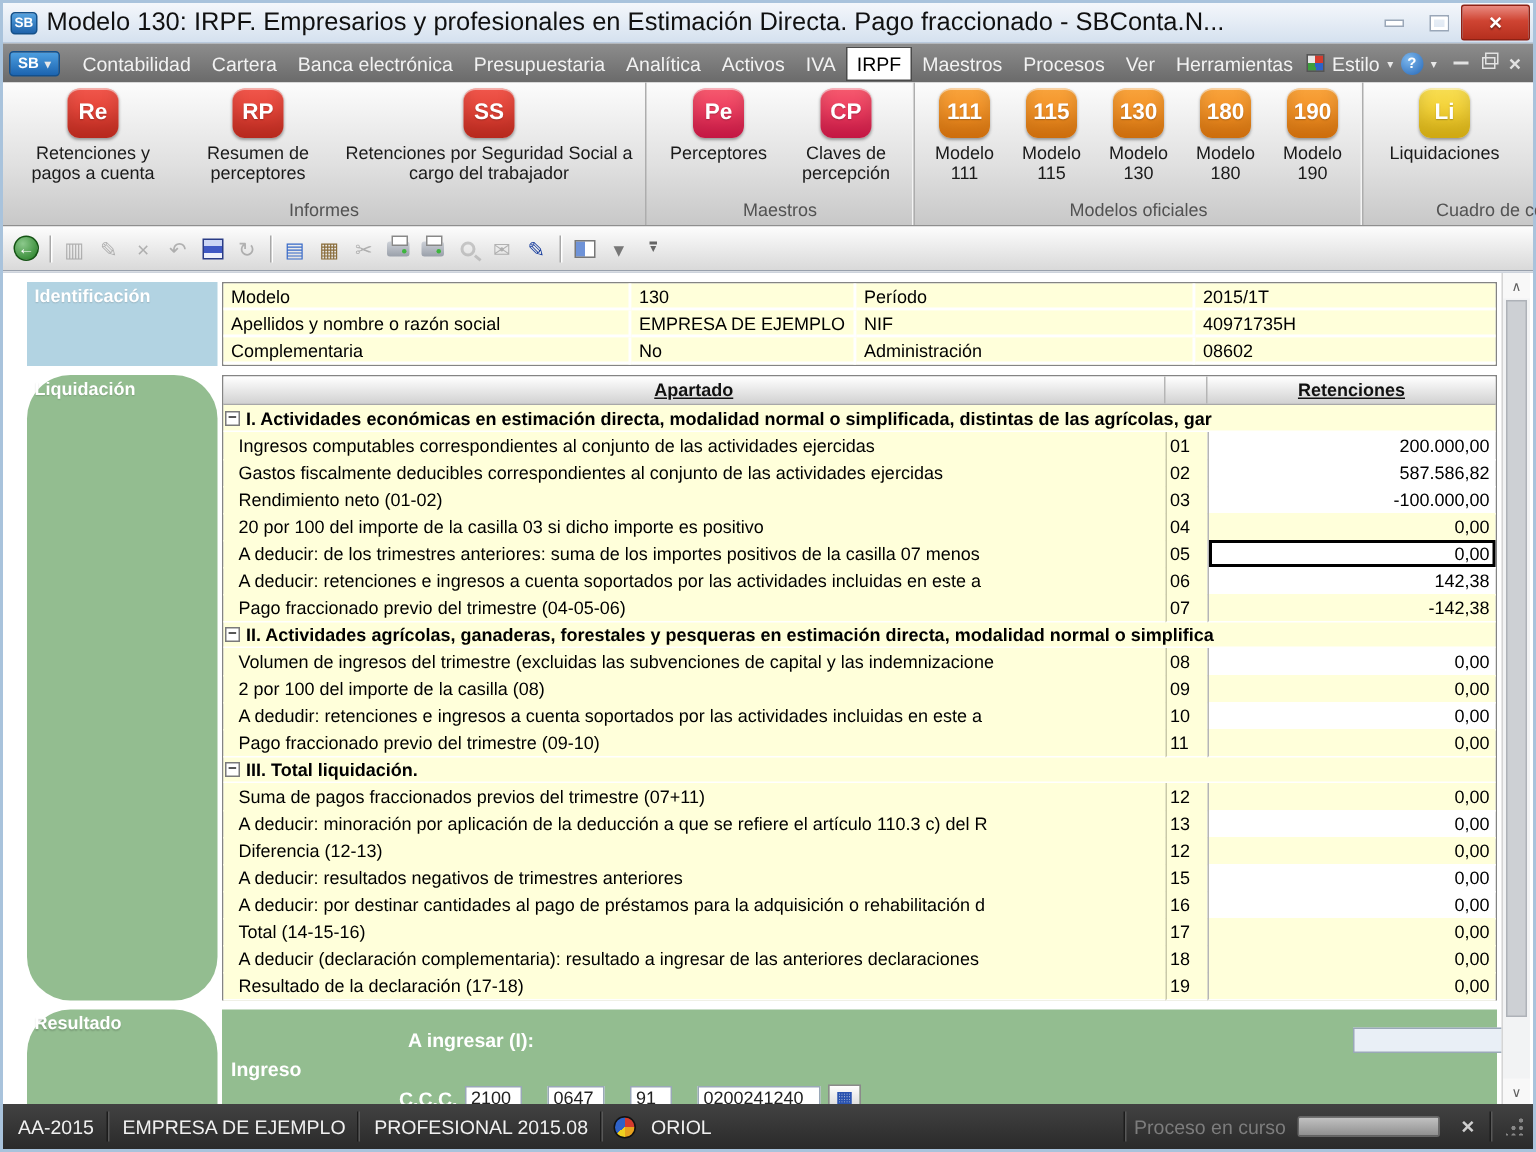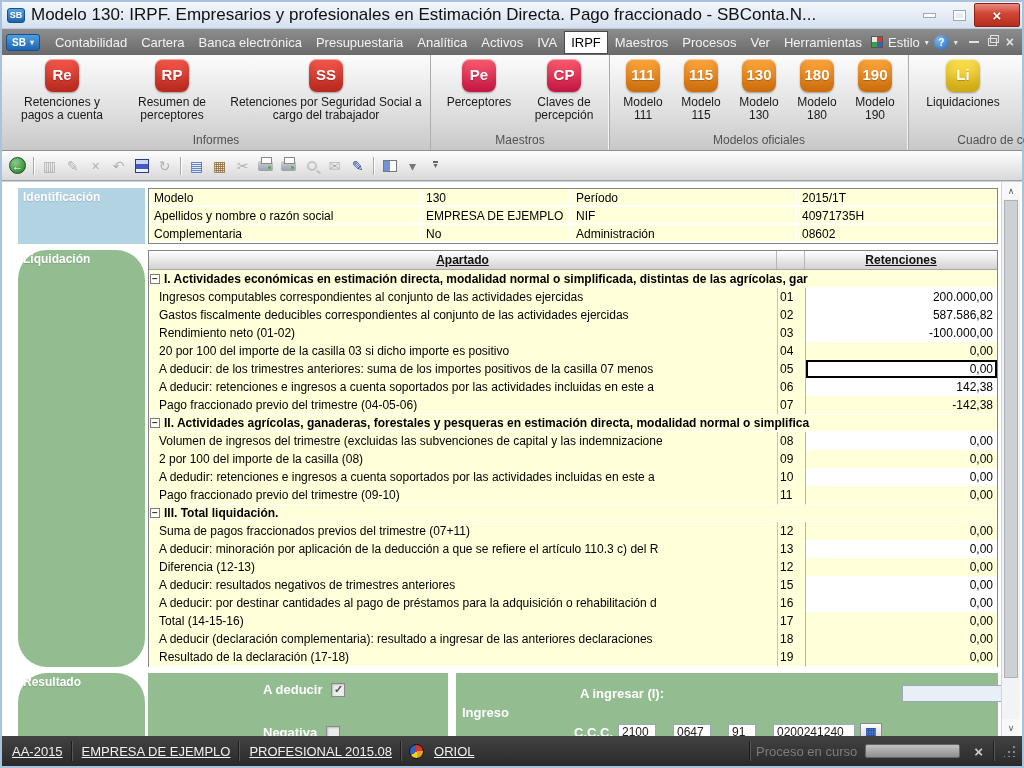--- a/index.html
+++ b/index.html
@@ -108,21 +108,21 @@
   .ccc-btn { width:22px; height:18px; background:linear-gradient(#fdfdfd,#d5d5d5); border:1px solid #8a8a8a; color:#2a53b0; font-size:12px; display:flex; align-items:center; justify-content:center; }
 
   
   .vscroll { position:absolute; top:0; right:2px; bottom:0; width:19px; background:#f2f3f4; border-left:1px solid #d5d5d5; }
   .sc-arrow { height:17px; display:flex; align-items:center; justify-content:center; color:#606060; font-size:9px; background:#f8f8f8; }
   .sc-arrow.down { position:absolute; bottom:0; left:0; right:0; }
   .sc-thumb { position:absolute; top:18px; left:2px; right:2px; height:478px; background:#cdd0d4; border:1px solid #aeb2b8; }
 
   
   .statusbar { height:30px; flex:none; background:linear-gradient(#424242,#2a2a2a); display:flex; align-items:center; color:#f0f0f0; font-size:13px; padding:0 6px; }
-  .sseg { padding:0 4px; white-space:nowrap;text-decoration:underline; }
+  .sseg { padding:0 4px; white-space:nowrap; }
   .ssep { width:1px; height:20px; background:#575757; box-shadow:-1px 0 0 #1c1c1c; margin:0 5px; flex:none; }
   .user-icon { width:15px; height:15px; border-radius:50%; background:conic-gradient(#d43b2e 0 25%, #e8a21e 25% 50%, #f0d020 50% 65%, #2e62c8 65% 100%); border:1px solid #111; margin:0 6px 0 2px; flex:none; }
   .sb-spacer { flex:1; }
   .proc-label { color:#7d7d7d; white-space:nowrap; }
   .progress { width:95px; height:14px; margin:0 8px; background:linear-gradient(#c2c2c2,#8f8f8f); border:1px solid #666; border-radius:2px; }
   .proc-x { color:#cfcfcf; font-size:15px; font-weight:bold; padding:0 6px; }
   .grip { width:12px; height:12px; margin-left:4px; background:
     radial-gradient(circle at 10px 2px, #888 1.2px, transparent 1.6px),
     radial-gradient(circle at 10px 7px, #888 1.2px, transparent 1.6px),
     radial-gradient(circle at 5px 7px, #888 1.2px, transparent 1.6px),
@@ -452,30 +452,20 @@
                 <div class="val">0,00</div>
               </div>
             </div>
         </div>
       </div>
     </div>
 
     <div class="section">
       <div class="side-label p-green">Resultado</div>
       <div class="grow res-wrap">
-        <div class="res-box res-left">
-          <div class="chk-row" style="top:9px;">
-            <span>A deducir</span>
-            <span class="cb" id="cbDeducir">✓</span>
-          </div>
-          <div class="chk-row" style="top:52px;">
-            <span>Negativa</span>
-            <span class="cb" id="cbNegativa"></span>
-          </div>
-        </div>
         <div class="res-box res-right">
           <div class="ing-label">Ingreso</div>
           <div class="ain-row">
             <span class="ain-label">A ingresar (I):</span>
             <input class="inp ain-inp" readonly="" value="" style="">
           </div>
           <div class="ccc-row">
             <span>C.C.C.</span>
             <span id="cccInputs" style="display:flex;gap:17px;align-items:flex-start;">
                 <input class="inp" value="2100" style="width: 38px;">

